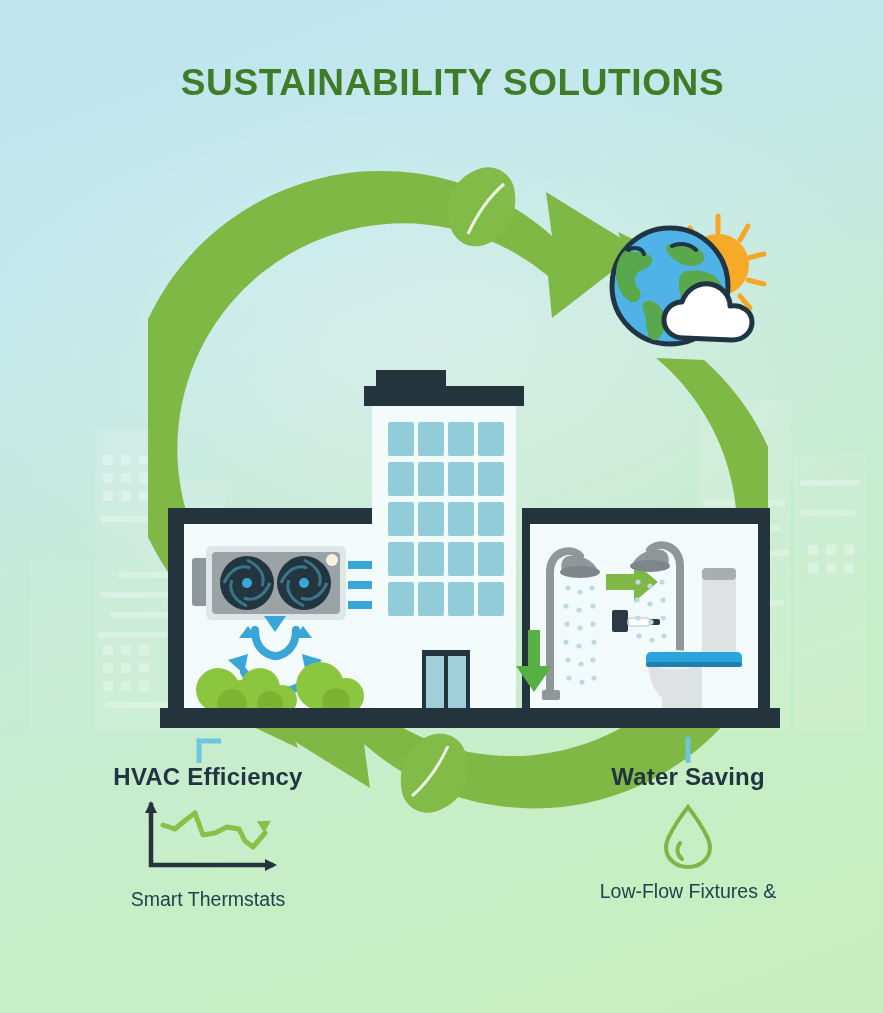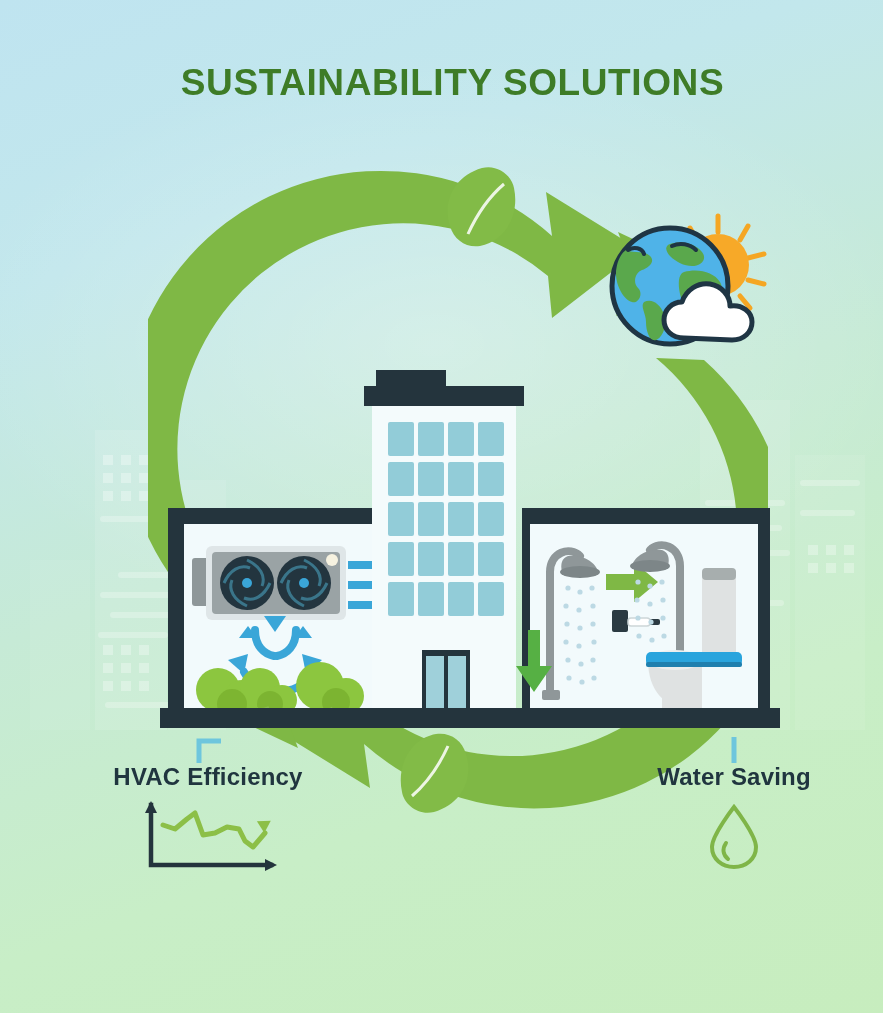--- a/index.html
+++ b/index.html
@@ -42,21 +42,21 @@
   .col h3{
     margin:0;font-size:24px;font-weight:bold;color:#20353f;
     font-family:"Liberation Sans", sans-serif;letter-spacing:.2px;
   }
   .col .sub{
     margin-top:4px;font-size:19.5px;line-height:25px;color:#25414b;
     font-family:"Liberation Sans", sans-serif;
   }
   .col .icon{margin:8px auto 4px auto;}
   #col-left{left:48px;top:735px;width:320px;}
-  #col-right{left:584px;top:735px;width:300px;}
+  #col-right{left:538px;top:735px;width:300px;}
   .tickwrap{height:28px;display:flex;align-items:flex-end;justify-content:center;}
 </style>
 </head>
 <body>
 
 <div id="stage">
 
   <div>
     <div class="bgfaint" style="left:95px;top:430px;width:72px;height:300px;opacity:.5;"></div>
     <div class="bgfaint" style="left:168px;top:480px;width:58px;height:250px;opacity:.42;"></div>
@@ -370,33 +370,35 @@
 
         <path d="M 18 6 L 18 66 L 138 66" fill="none" stroke="#24343d" stroke-width="4.5" stroke-linecap="square"></path>
         <path d="M 18 2 l -6 12 l 12 0 z" fill="#24343d"></path>
         <path d="M 144 66 l -12 -6 l 0 12 z" fill="#24343d"></path>
 
         <polyline points="30,26 42,30 54,20 62,14 70,36 82,34 94,28 106,30 112,42 120,48 132,34" fill="none" stroke="#8cbf47" stroke-width="5" stroke-linejoin="round" stroke-linecap="round"></polyline>
         <path d="M 138 30 l -14 0 l 7 -12 z" fill="#8cbf47" transform="rotate(58 131 26)"></path>
       </svg>
     </div>
     <div class="sub">
+      <div>Smart Thermstats</div>
     </div>
   </div>
 
   <div class="col" id="col-right">
     <div class="tickwrap">
       <svg width="10" height="26" viewBox="0 0 10 26">
         <line x1="5" y1="2" x2="5" y2="24" stroke="#6ec6dd" stroke-width="5" stroke-linecap="square"></line>
       </svg>
     </div>
     <h3>Water Saving</h3>
     <div class="icon">
       <svg width="60" height="72" viewBox="0 0 60 72">
         <path d="M 30 8 C 30 8 8 36 8 48 C 8 60 18 68 30 68 C 42 68 52 60 52 48 C 52 36 30 8 30 8 Z" fill="none" stroke="#7fb548" stroke-width="4"></path>
         <path d="M 22 44 C 18 50 19 56 24 60" fill="none" stroke="#7fb548" stroke-width="4" stroke-linecap="round"></path>
       </svg>
     </div>
     <div class="sub">
+      <div>Low-Flow Fixtures &amp;</div>
     </div>
   </div>
 
 </div>
 
 </body></html>

